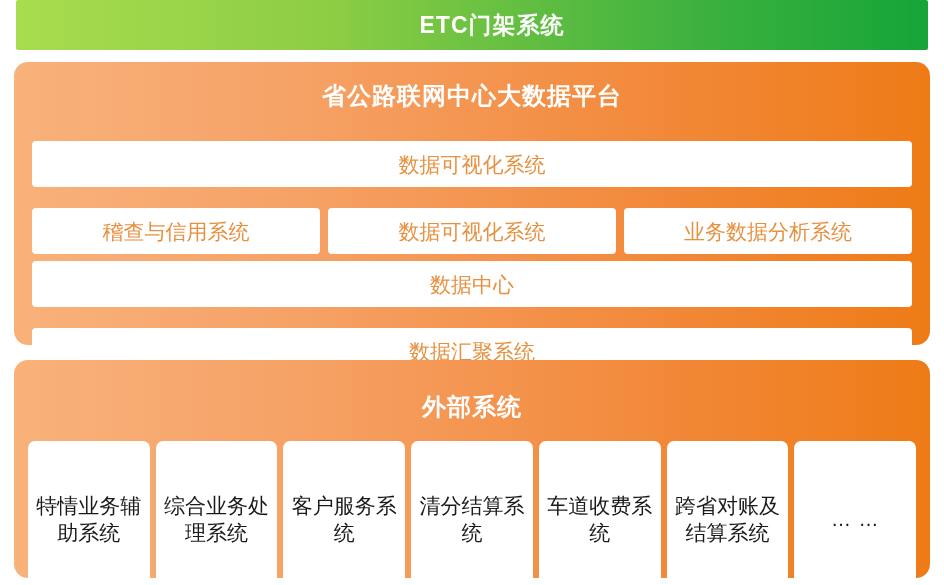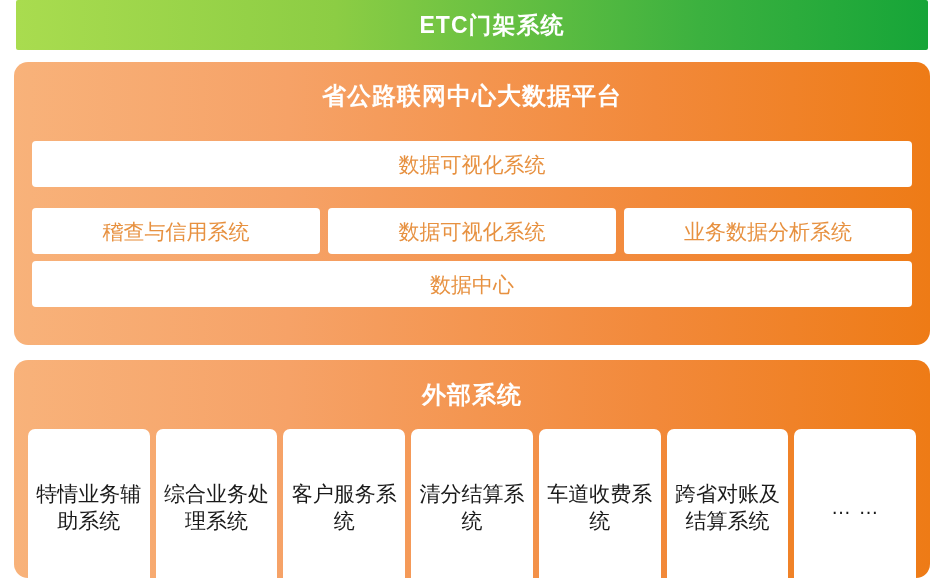--- a/index.html
+++ b/index.html
@@ -52,21 +52,21 @@
     background: linear-gradient(to right, #f8b27a 0%, #f6a267 30%, #f2893a 70%, #ee7b16 100%);
   }
   .panel-platform {
     top: 62px;
     height: 283px;
     padding: 0 18px 16px 18px;
   }
   .panel-external {
     top: 360px;
     height: 218px;
-    padding: 0 14px 14px 14px;
+    padding: 12px 14px 14px 14px;
   }
   .panel-title {
     color: #ffffff;
     font-size: 24px;
     font-weight: 700;
     text-align: center;
     line-height: 1;
     letter-spacing: 1px;
   }
   .panel-platform .panel-title { padding: 22px 0 33px 0; }
@@ -152,20 +152,23 @@
     </div>
     <div class="wrow">
       <span class="wrow-label">业务数据分析系统</span>
     </div>
   </div>
 
   <div class="wrow">
     <span class="wrow-label">数据中心</span>
   </div>
 
+  <div class="wrow">
+    <span class="wrow-label">数据汇聚系统</span>
+  </div>
 </div>
 
 <div class="panel panel-external">
   <div class="panel-title">外部系统</div>
 
   <div class="cards">
     <div class="card">
       <span class="card-label">特情业务辅助系统</span>
     </div>
     <div class="card">

